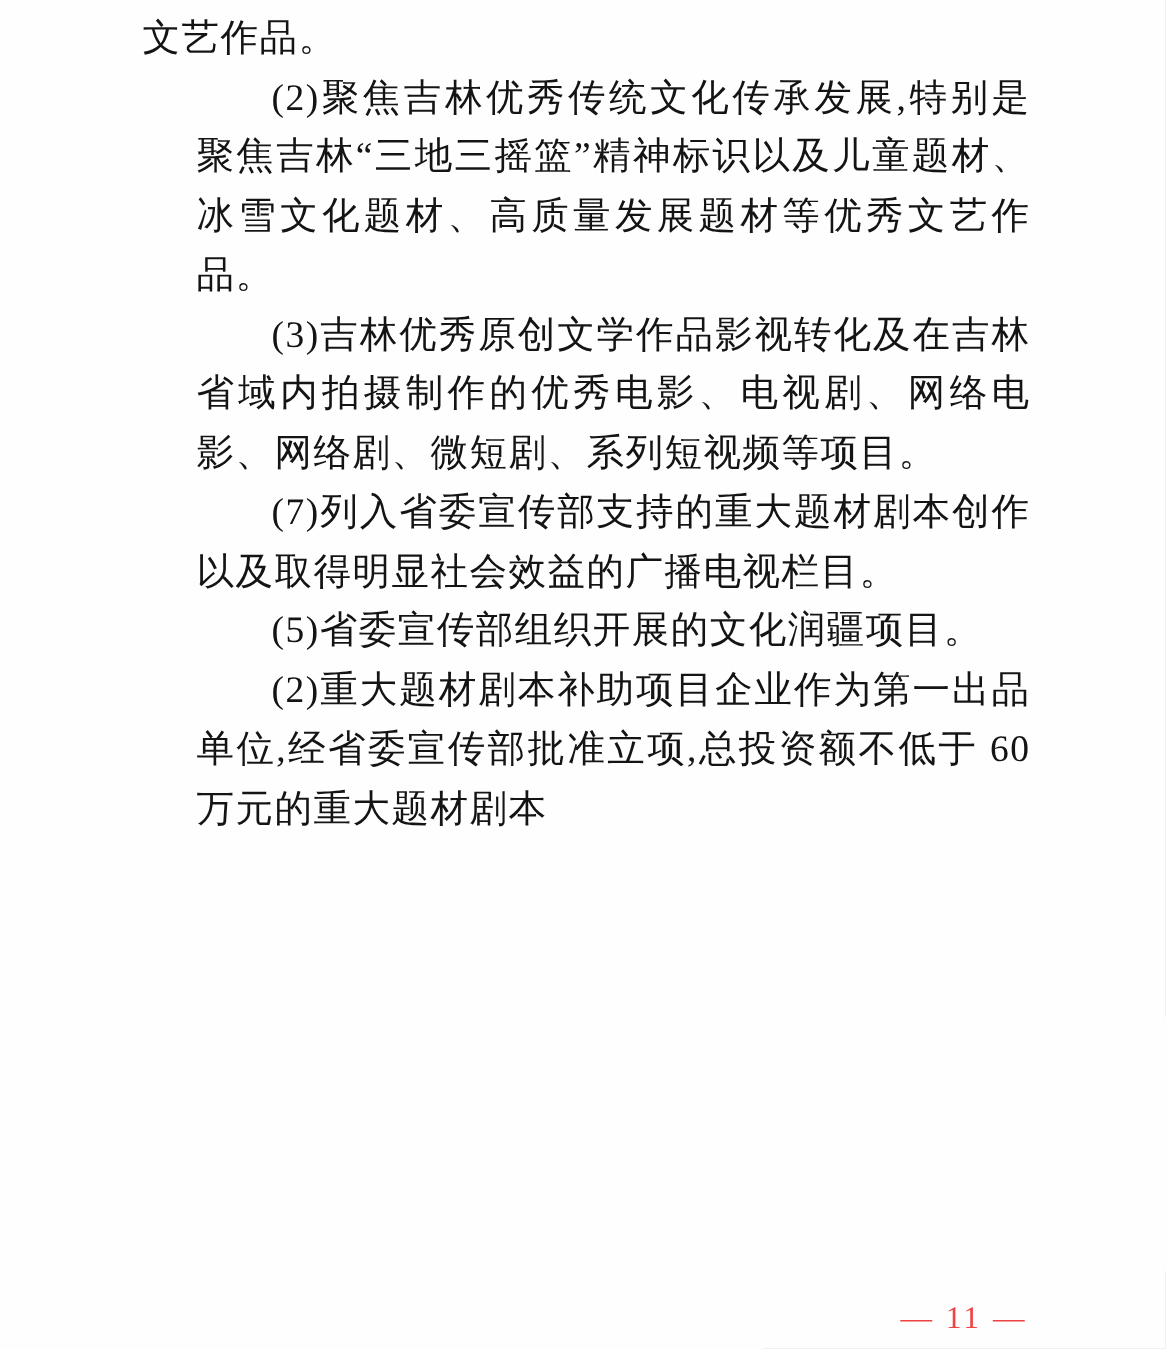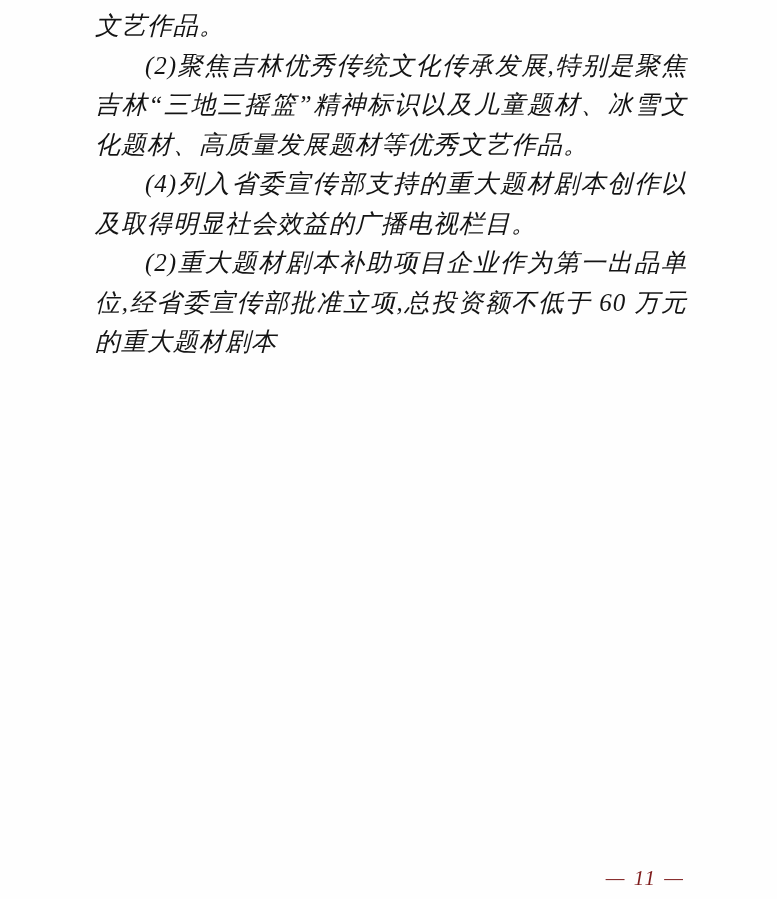--- a/index.html
+++ b/index.html
@@ -10,59 +10,61 @@
   .page {
     position: relative;
     width: 777px;
     height: 899px;
     background: #fefefe;
     box-sizing: border-box;
     padding: 6px 90px 16px 95px;
     overflow: hidden;
     font-family: "Liberation Serif", "DejaVu Serif", serif;
     color: #141414;
-    font-style: italic;
   }
   .content {
     width: 592px;
   }
   .para {
     margin: 0;
     font-size: 25px;
     line-height: 39.5px;
     text-align: justify;
     text-justify: inter-ideograph;
     letter-spacing: 1px;
     word-break: break-all;
   }
   .para.body {
     text-indent: 2em;
+    margin-left: 36px;
   }
   .para.continuation {
     text-indent: 0;
   }
   .para.heading {
     text-indent: 2em;
     font-weight: bold;
   }
   .footer {
     position: absolute;
     right: 92px;
     bottom: 8px;
     font-size: 21px;
     letter-spacing: 2px;
-    color: #7f1d1d;
+    color: #ef4444;
   }
 </style>
 </head>
 <body>
 
 <div class="page">
   <div class="content">
       <p class="para continuation">文艺作品。</p>
       <p class="para body">(2)聚焦吉林优秀传统文化传承发展,特别是聚焦吉林“三地三摇篮”精神标识以及儿童题材、冰雪文化题材、高质量发展题材等优秀文艺作品。</p>
-      <p class="para body">(4)列入省委宣传部支持的重大题材剧本创作以及取得明显社会效益的广播电视栏目。</p>
+      <p class="para body">(3)吉林优秀原创文学作品影视转化及在吉林省域内拍摄制作的优秀电影、电视剧、网络电影、网络剧、微短剧、系列短视频等项目。</p>
+      <p class="para body">(7)列入省委宣传部支持的重大题材剧本创作以及取得明显社会效益的广播电视栏目。</p>
+      <p class="para body">(5)省委宣传部组织开展的文化润疆项目。</p>
       <p class="para body">(2)重大题材剧本补助项目企业作为第一出品单位,经省委宣传部批准立项,总投资额不低于 60 万元的重大题材剧本</p>
     </div>
   <div class="footer">
     <span>— 11 —</span>
   </div>
 </div>
 
 </body></html>

